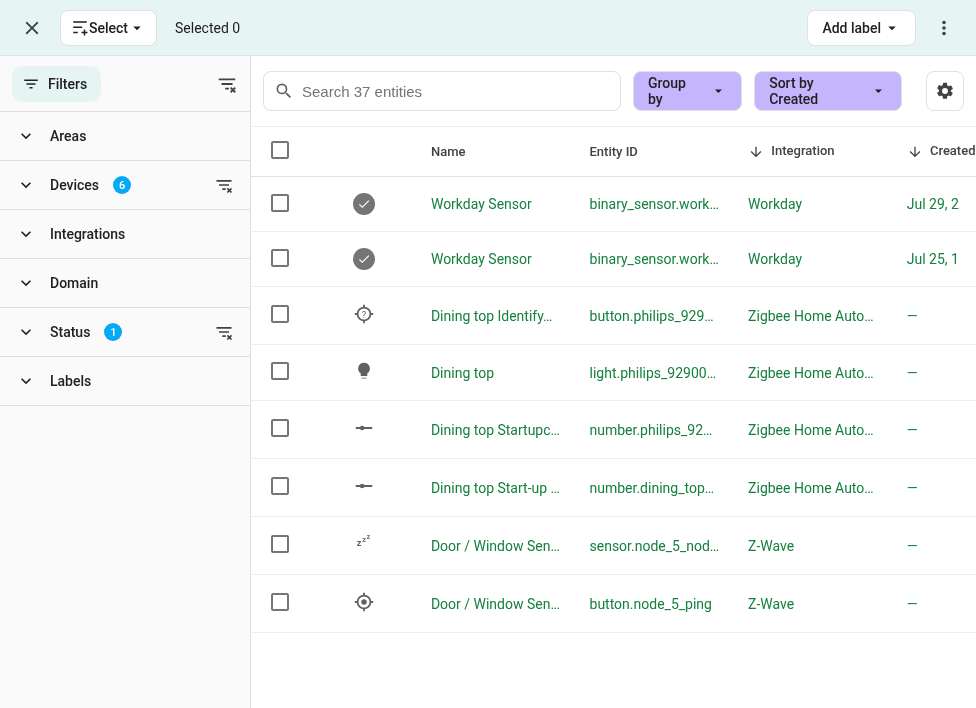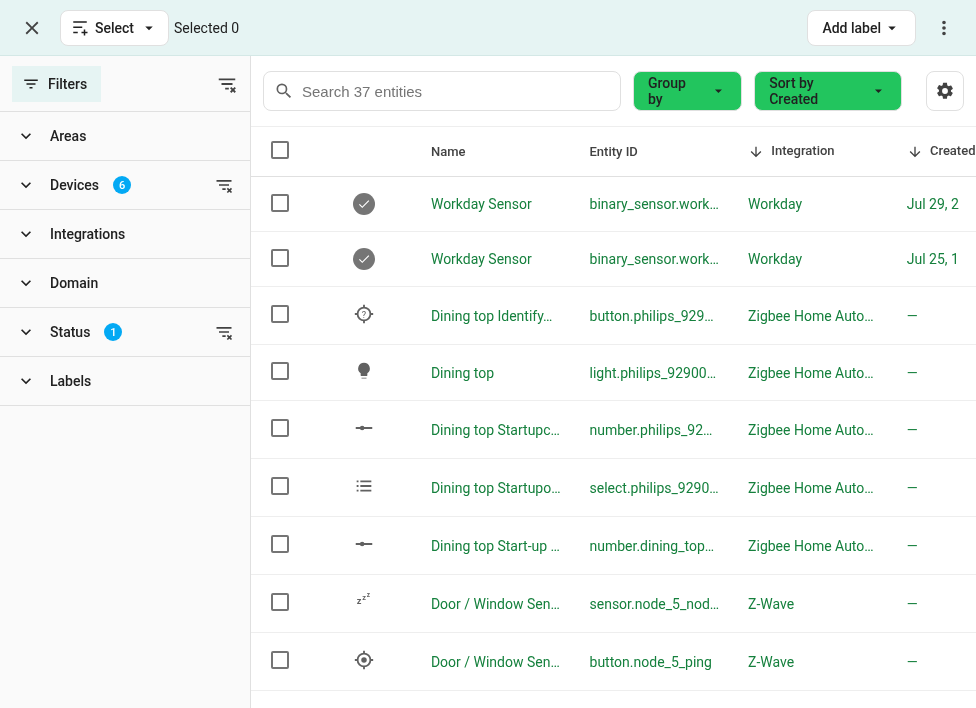--- a/index.html
+++ b/index.html
@@ -1,42 +1,42 @@
 <!DOCTYPE html>
 <html><head>
 <meta charset="utf-8">
 <style>
 * { box-sizing: border-box; margin: 0; padding: 0; }
 body { font-family: Roboto, "Helvetica Neue", Arial, sans-serif; font-size: 14px; color: #212121; background: #fff; overflow: hidden; }
 .topbar { height: 56px; background: #e6f4f3; display: flex; align-items: center; padding: 0 12px; border-bottom: 1px solid #d4e8e6; }
 .icon-btn { width: 40px; height: 40px; border-radius: 50%; border: none; background: transparent; display: inline-flex; align-items: center; justify-content: center; cursor: pointer; color: #424242; }
-.select-chip { height: 36px; background: #fff; border: 1px solid #e0e0e0; border-radius: 8px; display: inline-flex; align-items: center; padding: 16px 10px; margin-left: 8px; cursor: pointer; gap: 6px; font-weight: 500; color: #212121; }
-.selected-text { margin-left: 5px; color: #212121; font-weight: 400; }
+.select-chip { height: 36px; background: #fff; border: 1px solid #e0e0e0; border-radius: 8px; display: inline-flex; align-items: center; padding: 16px 10px; margin-left: 8px; cursor: pointer; font-weight: 500; color: #212121; }
+.selected-text { margin-left: 18px; color: #212121; font-weight: 400; }
 .spacer { flex: 1; }
 .addlabel-chip { height: 36px; background: #fff; border: 1px solid #e0e0e0; border-radius: 8px; display: inline-flex; align-items: center; padding: 0 14px; cursor: pointer; gap: 2px; font-weight: 500; color: #212121; }
 .more-btn { margin-left: 8px; }
 
 .body { display: flex; height: calc(100vh - 56px); }
 .sidebar { width: 251px; border-right: 1px solid #e0e0e0; background: #fafafa; display: flex; flex-direction: column; }
 .sidebar-top { height: 56px; display: flex; align-items: center; padding: 0 12px; border-bottom: 1px solid #e0e0e0; }
-.filters-chip { height: 36px; background: #e6f4f3; border-radius: 0; display: inline-flex; align-items: center; padding: 0 14px 0 10px; gap: 8px; font-weight: 500; color: #212121; cursor: pointer; }
+.filters-chip { height: 36px; background: #e6f4f3; border-radius: 10px; display: inline-flex; align-items: center; padding: 0 14px 0 10px; gap: 8px; font-weight: 500; color: #212121; cursor: pointer; }
 .filter-off-icon { margin-left: auto; cursor: pointer; color: #424242; display:inline-flex; }
 
 .filter-group { border-bottom: 1px solid #e0e0e0; }
 .filter-header { height: 48px; display: flex; align-items: center; padding: 0 16px; cursor: pointer; gap: 14px; }
 .filter-label { font-weight: 500; color: #212121; }
 .badge { min-width: 18px; height: 18px; border-radius: 9px; background: #03a9f4; color: #fff; font-size: 11px; display: inline-flex; align-items: center; justify-content: center; padding: 0 5px; font-weight: 500; }
 .filter-right { margin-left: auto; display:inline-flex; color:#424242; }
 
 .main { flex: 1; display: flex; flex-direction: column; overflow: hidden; }
 .toolbar { height: 71px; display: flex; align-items: center; padding: 0 12px; gap: 12px; border-bottom: 1px solid #eee; }
 .search-box { height: 40px; width: 378px; border: 1px solid #e0e0e0; border-radius: 8px; display: flex; align-items: center; padding: 0 10px; gap: 8px; color: #616161; }
 .search-box input { border: none; outline: none; flex: 1; font-size: 15px; background: transparent; color: #212121; }
 .search-box input::placeholder { color: #757575; }
-.pill-btn { height: 40px; border: 1px solid #e0e0e0; border-radius: 8px; background: #22c55e; display: inline-flex; align-items: center; padding: 0 14px; gap: 10px; cursor: pointer; font-weight: 500; color: #212121; }
+.pill-btn { height: 40px; border: 1px solid #e0e0e0; border-radius: 8px; background: #c4b5fd; display: inline-flex; align-items: center; padding: 0 14px; gap: 10px; cursor: pointer; font-weight: 500; color: #212121; }
 .gear-btn { width: 40px; height: 40px; border: 1px solid #e0e0e0; border-radius: 8px; background: #fff; display: inline-flex; align-items: center; justify-content: center; cursor: pointer; color: #424242; }
 
 .table-wrap { flex: 1; overflow: auto; }
 table { width: 100%; border-collapse: collapse; }
 thead th { text-align: left; font-weight: 500; color: #424242; font-size: 13px; padding: 14px 10px; border-bottom: 1px solid #e0e0e0; white-space: nowrap; }
 tbody td { padding: 16px 10px; border-bottom: 1px solid #eee; color: #15803d; font-size: 14px; white-space: nowrap; overflow: hidden; text-overflow: ellipsis; }
 .col-check { width: 50px; padding-left: 20px !important; }
 .col-icon { width: 100px; text-align: center !important; }
 .col-name { width: 140px; max-width: 140px; }
 .col-entity { width: 140px; max-width: 140px; }
@@ -339,32 +339,20 @@
                   </svg>
                 </span></td>
     <td class="col-name">Dining top Startupc…</td>
     <td class="col-entity">number.philips_92…</td>
     <td class="col-integ">Zigbee Home Auto…</td>
     <td class="col-created">—</td>
             </tr>
             <tr>
     <td class="col-check"><span class="checkbox"></span></td>
     <td class="col-icon"><span class="row-icon">
-                  <svg width="22" height="22" viewBox="0 0 24 24" fill="currentColor">
-                    <use href="#i-list"></use>
-                  </svg>
-                </span></td>
-    <td class="col-name">Dining top Startupo…</td>
-    <td class="col-entity">select.philips_9290…</td>
-    <td class="col-integ">Zigbee Home Auto…</td>
-    <td class="col-created">—</td>
-            </tr>
-            <tr>
-    <td class="col-check"><span class="checkbox"></span></td>
-    <td class="col-icon"><span class="row-icon">
                   <svg width="22" height="22" viewBox="0 0 24 24">
                     <use href="#i-slider"></use>
                   </svg>
                 </span></td>
     <td class="col-name">Dining top Start-up …</td>
     <td class="col-entity">number.dining_top…</td>
     <td class="col-integ">Zigbee Home Auto…</td>
     <td class="col-created">—</td>
             </tr>
             <tr>

